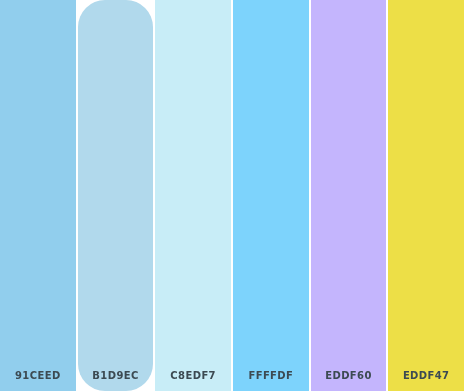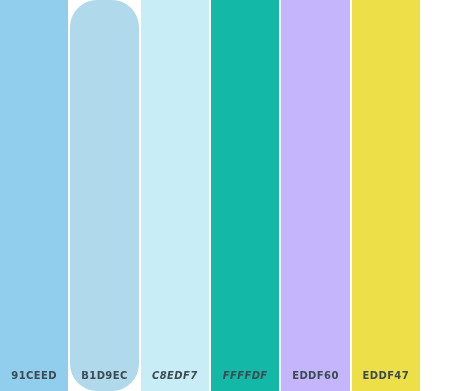--- a/index.html
+++ b/index.html
@@ -8,21 +8,21 @@
     background: #ffffff;
   }
   body {
     width: 474px;
     height: 391px;
     overflow: hidden;
     font-family: "DejaVu Sans", sans-serif;
   }
   #palette {
     display: flex;
-    width: 420px;
+    width: 464px;
     height: 391px;
     gap: 2px;
     background: #ffffff;
   }
   .swatch {
     flex: 1 1 0;
     height: 100%;
     position: relative;
     display: flex;
     align-items: flex-end;
@@ -43,23 +43,23 @@
 <body>
 
 <div id="palette" style="background: rgb(255, 255, 255);">
     <div class="swatch" style="background: rgb(145, 206, 237);">
       <span class="swatch-label" style="color: rgb(60, 74, 82);">91CEED</span>
     </div>
     <div class="swatch" style="background: rgb(177, 217, 236); border-radius: 27px;">
       <span class="swatch-label" style="color: rgb(60, 74, 82);">B1D9EC</span>
     </div>
     <div class="swatch" style="background: rgb(200, 237, 247);">
-      <span class="swatch-label" style="color: rgb(60, 74, 82); font-style: italic;">C8EDF7</span>
+      <span class="swatch-label" style="color: rgb(60, 74, 82);">C8EDF7</span>
     </div>
-    <div class="swatch" style="background: #14b8a6; font-style: italic;">
+    <div class="swatch" style="background: #7dd3fc;">
       <span class="swatch-label" style="color: rgb(60, 74, 82);">FFFFDF</span>
     </div>
     <div class="swatch" style="background: #c4b5fd;">
       <span class="swatch-label" style="color: rgb(60, 74, 82);">EDDF60</span>
     </div>
     <div class="swatch" style="background: rgb(237, 223, 71);">
       <span class="swatch-label" style="color: rgb(60, 74, 82);">EDDF47</span>
     </div>
   </div>
 

